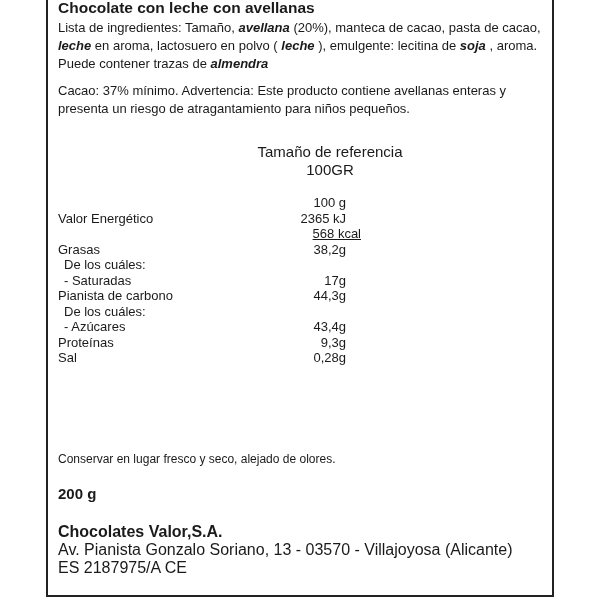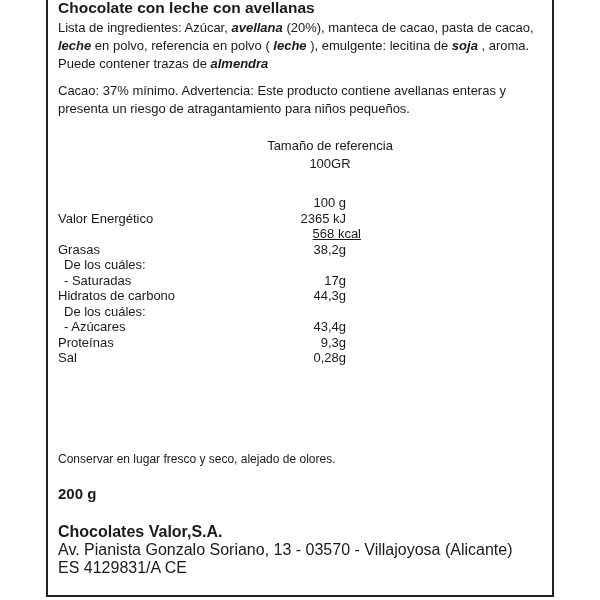--- a/index.html
+++ b/index.html
@@ -6,41 +6,41 @@
     body { width: 600px; height: 600px; position: relative; overflow: hidden;
            font-family: "Liberation Sans", sans-serif; color: #1a1a1a; }
     .label-box {
       position: absolute; left: 46px; top: -2px; width: 504px; height: 597px;
       border: 2px solid #222; border-top: none; box-sizing: content-box;
     }
     .title { position: absolute; left: 10px; top: 1px; font-size: 15.5px; font-weight: bold; letter-spacing: 0px; }
     .para { position: absolute; left: 10px; font-size: 13px; line-height: 18px; width: 490px; }
     .ingredients { top: 21px; }
     .warning { top: 84px; }
-    .ref { position: absolute; left: 0; width: 100%; text-align: center; font-size: 13px; line-height: 18px; top: 139px; padding-left: 60px; box-sizing: border-box; }
+    .ref { position: absolute; left: 0; width: 100%; text-align: center; font-size: 15px; line-height: 18px; top: 145px; padding-left: 60px; box-sizing: border-box; }
     .ref div { text-align: center; }
     .ntable { position: absolute; left: 10px; top: 197px; font-size: 13px; }
     .nrow { position: relative; height: 15.5px; line-height: 15.5px; }
     .nrow .n-label { position: absolute; left: 0; white-space: nowrap; }
     .nrow .n-label.indent { left: 6px; }
     .nrow .n-value { position: absolute; right: auto; left: 0; width: 288px; text-align: right; white-space: nowrap; }
     .nrow .n-value.kcal { width: 303px; text-decoration: underline; }
     .storage { position: absolute; left: 10px; top: 454px; font-size: 12px; }
     .weight { position: absolute; left: 10px; top: 487px; font-size: 15px; font-weight: bold; }
     .company { position: absolute; left: 10px; top: 525px; font-size: 16px; line-height: 18px; }
     .company .cname { font-weight: bold; }
     b { font-weight: bold; font-style: italic; }
   </style>
 </head>
 <body>
 
 <div class="label-box">
   <div class="title">Chocolate con leche con avellanas</div>
 
-  <div class="para ingredients" id="ingredients"><span>Lista de ingredientes: Azúcar, </span><b>avellana</b><span> (20%), manteca de cacao, pasta de cacao, </span><b>leche</b><span> en polvo, referencia en polvo ( </span><b>leche</b><span> ), emulgente: lecitina de </span><b>soja</b><span> , aroma. Puede contener trazas de </span><b>almendra</b></div>
+  <div class="para ingredients" id="ingredients"><span>Lista de ingredientes: Tamaño, </span><b>avellana</b><span> (20%), manteca de cacao, pasta de cacao, </span><b>leche</b><span> en aroma, lactosuero en polvo ( </span><b>leche</b><span> ), emulgente: lecitina de </span><b>soja</b><span> , aroma. Puede contener trazas de </span><b>almendra</b></div>
 
   <div class="para warning">Cacao: 37% mínimo. Advertencia: Este producto contiene avellanas enteras y presenta un riesgo de atragantamiento para niños pequeños.</div>
 
   <div class="ref">
     <div>Tamaño de referencia</div>
     <div>100GR</div>
   </div>
 
   <div class="ntable">
     <div class="nrow">
@@ -61,21 +61,21 @@
         </div>
         <div class="nrow">
           <span class="n-label indent">De los cuáles:</span>
           <span class="n-value"></span>
         </div>
         <div class="nrow">
           <span class="n-label indent">- Saturadas</span>
           <span class="n-value">17g</span>
         </div>
         <div class="nrow">
-          <span class="n-label">Hidratos  de carbono</span>
+          <span class="n-label">Pianista  de carbono</span>
           <span class="n-value">44,3g</span>
         </div>
         <div class="nrow">
           <span class="n-label indent">De los cuáles:</span>
           <span class="n-value"></span>
         </div>
         <div class="nrow">
           <span class="n-label indent">- Azúcares</span>
           <span class="n-value">43,4g</span>
         </div>
@@ -90,15 +90,15 @@
       </div>
   </div>
 
   <div class="storage">Conservar en lugar fresco y seco, alejado de olores.</div>
 
   <div class="weight">200 g</div>
 
   <div class="company">
     <div class="cname">Chocolates Valor,S.A.</div>
     <div>Av. Pianista Gonzalo Soriano, 13 - 03570 - Villajoyosa (Alicante)</div>
-    <div>ES 4129831/A CE</div>
+    <div>ES 2187975/A CE</div>
   </div>
 </div>
 
 </body></html>

